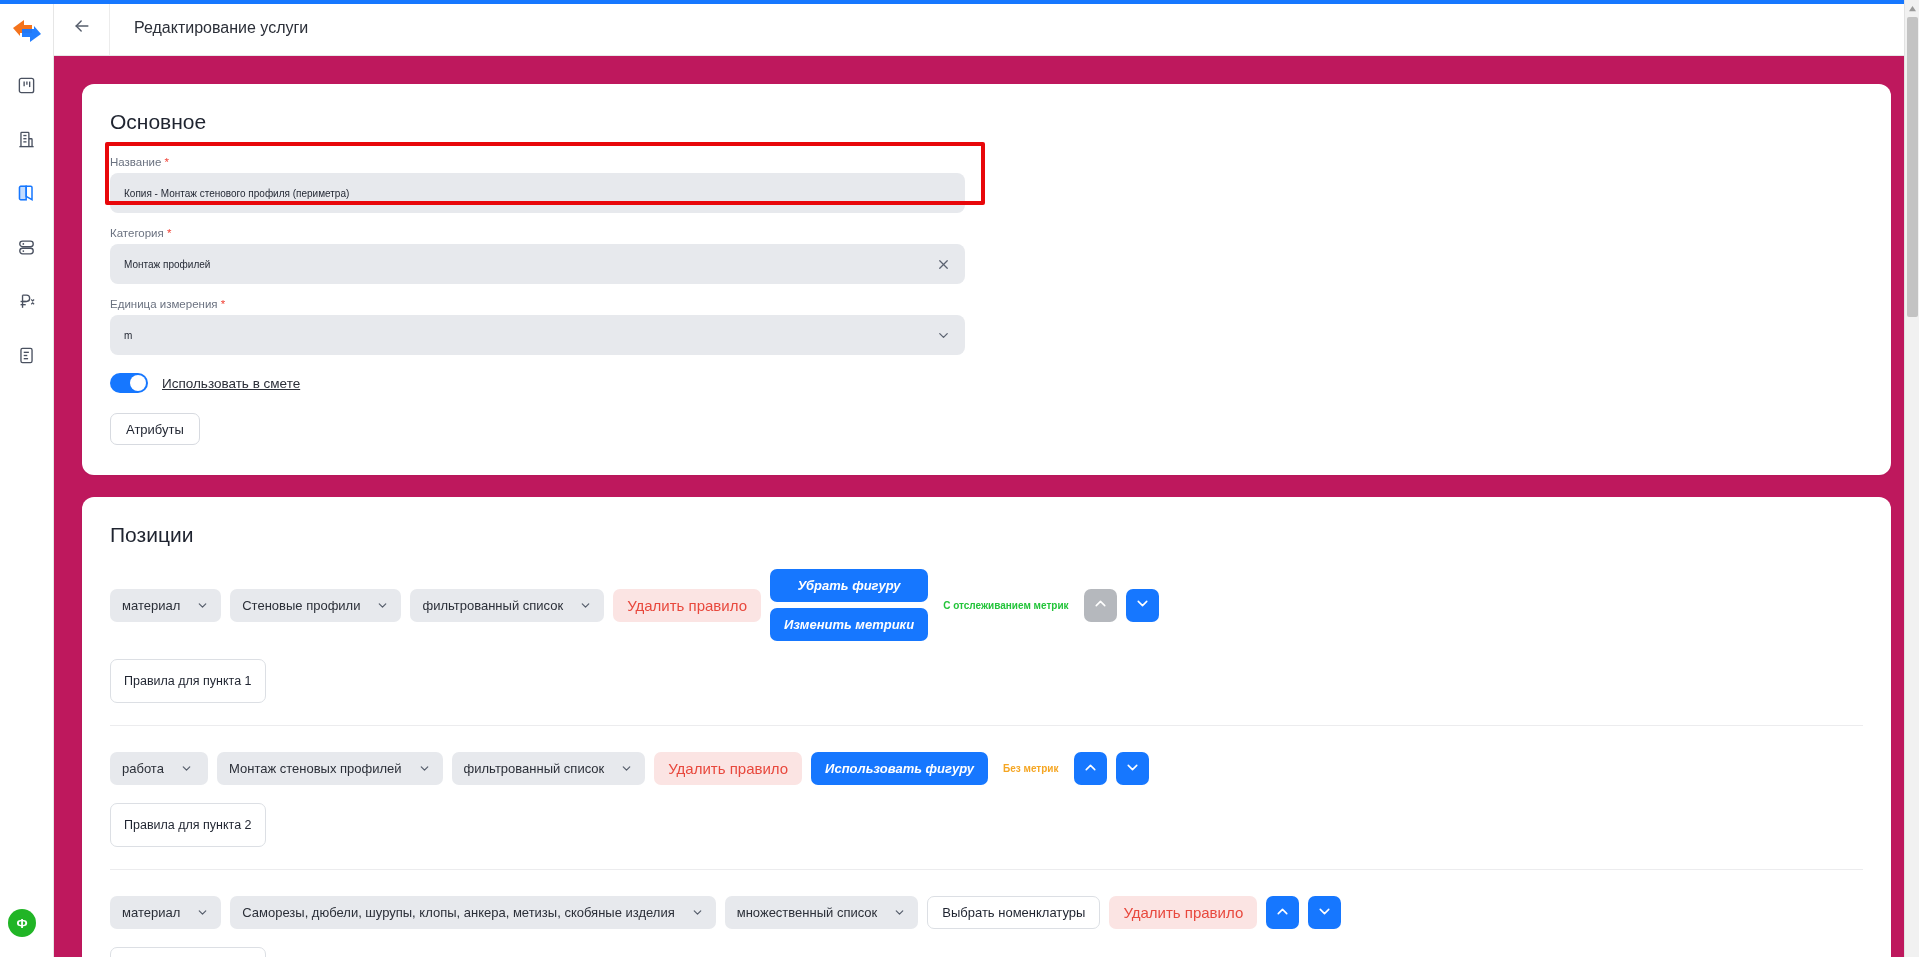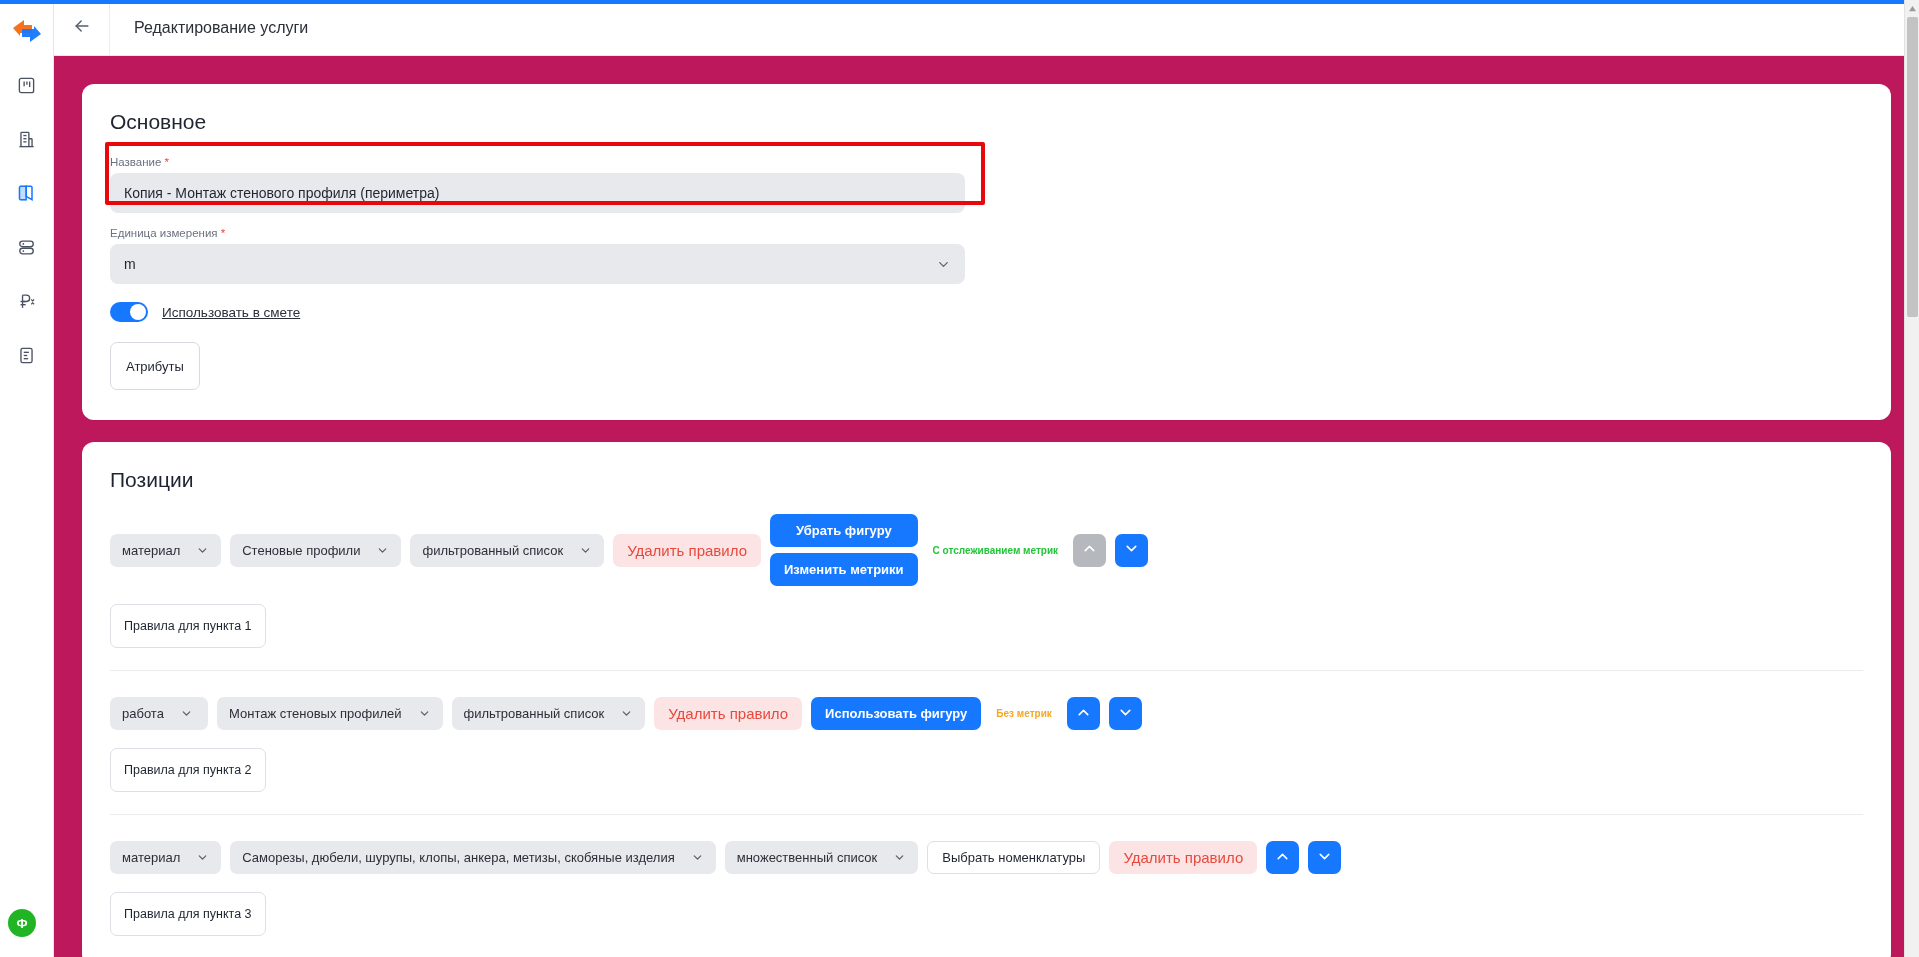--- a/index.html
+++ b/index.html
@@ -68,21 +68,21 @@
   .card-pad { padding: 26px 28px 30px 28px; }
   .card-title { font-size: 21px; color: #1f2430; font-weight: 400; margin-bottom: 22px; }
 
   
   .field { margin-bottom: 14px; position: relative; width: 855px; }
   .field-label { font-size: 11.5px; color: #6b7280; margin-bottom: 5px; }
   .req { color: #f04438; }
   .input-shell {
     height: 40px; background: #e7e9ed; border-radius: 8px;
     display: flex; align-items: center; padding: 0 14px;
-    font-size: 14px; color: #1f2430; cursor: text;
+    font-size: 10px; color: #1f2430; cursor: text;
   }
   .input-shell .val { flex: 1; }
   .field-icon { color: #5b6270; display: flex; align-items: center; cursor: pointer; }
 
   
   #name-highlight {
     position: absolute; left: 105px; top: 142px;
     width: 880px; height: 63px;
     border: 4px solid #e8070a; border-radius: 2px;
     pointer-events: none; z-index: 5;
@@ -95,21 +95,21 @@
     position: relative; cursor: pointer; flex: 0 0 38px;
   }
   .switch .knob {
     position: absolute; top: 2px; left: 20px; width: 16px; height: 16px;
     border-radius: 50%; background: #fff;
   }
   .toggle-label { margin-left: 14px; font-size: 13.5px; color: #2b2f38; text-decoration: underline; }
 
   .btn-outline {
     display: inline-flex; align-items: center; justify-content: center;
-    height: 48px; padding: 0 15px; border: 1px solid #d7dae0;
+    height: 32px; padding: 0 15px; border: 1px solid #d7dae0;
     background: #fff; border-radius: 7px; font-size: 13px;
     color: #1f2430; cursor: pointer; margin-top: 20px;
     font-family: "Liberation Sans", sans-serif;
   }
 
   
   .rule-group { padding: 0 0 0 0; }
   .rule-row {
     display: flex; align-items: center; flex-wrap: wrap;
     gap: 9px; padding: 0 0 0 0;
@@ -125,21 +125,21 @@
     height: 33px; padding: 0 14px; border: none; border-radius: 7px;
     background: #fbe4e3; color: #e8483d; font-size: 15px; cursor: pointer;
     display: inline-flex; align-items: center; white-space: nowrap;
     font-family: "Liberation Sans", sans-serif;
     text-align: right;
   }
   .btn-primary {
     height: 33px; padding: 0 14px; border: none; border-radius: 7px;
     background: #1677ff; color: #fff; font-size: 13px; font-weight: 700;
     cursor: pointer; display: inline-flex; align-items: center; justify-content: center;
-    white-space: nowrap; font-family: "Liberation Sans", sans-serif;
+    white-space: nowrap; font-family: "Liberation Sans", sans-serif; font-style: italic;
   }
   .btn-white {
     height: 33px; padding: 0 14px; border: 1px solid #dcdfe4; border-radius: 7px;
     background: #fff; color: #1f2430; font-size: 13px; cursor: pointer;
     display: inline-flex; align-items: center; white-space: nowrap;
     font-family: "Liberation Sans", sans-serif;
   }
   .stack2 { display: inline-flex; flex-direction: column; gap: 6px; }
   .metric-tag { font-size: 10px; font-weight: 700; white-space: nowrap; padding: 0 6px; }
   .metric-green { color: #23c43a; }
@@ -284,20 +284,35 @@
               <div class="field-label">
                 <span>Название</span>
                 <span class="req">*</span>
               </div>
               <div class="input-shell">
                 <span class="val">Копия - Монтаж стенового профиля (периметра)</span>
               </div>
             </div>
 
             
+            <div class="field">
+              <div class="field-label">
+                <span>Категория</span>
+                <span class="req">*</span>
+              </div>
+              <div class="input-shell">
+                <span class="val">Монтаж профилей</span>
+                <span class="field-icon">
+                  <svg width="15" height="15" viewBox="0 0 24 24" fill="none" stroke="currentColor" stroke-width="2" stroke-linecap="round">
+                    <line x1="6" y1="6" x2="18" y2="18"></line>
+                      <line x1="18" y1="6" x2="6" y2="18"></line>
+                  </svg>
+                </span>
+              </div>
+            </div>
 
             
             <div class="field">
               <div class="field-label">
                 <span>Единица измерения</span>
                 <span class="req">*</span>
               </div>
               <div class="input-shell">
                 <span class="val">m</span>
                 <span class="field-icon">

